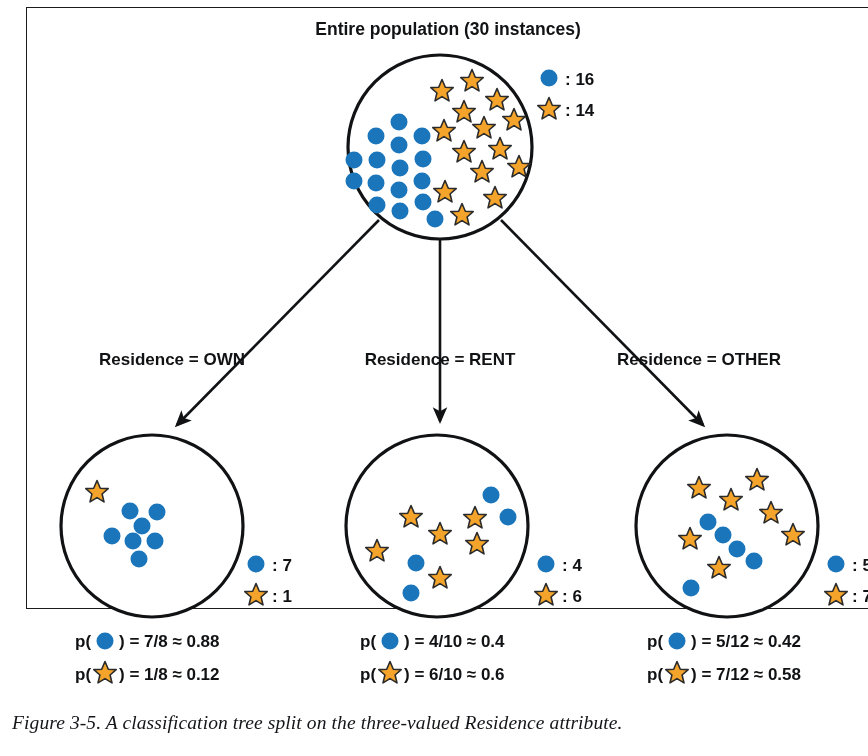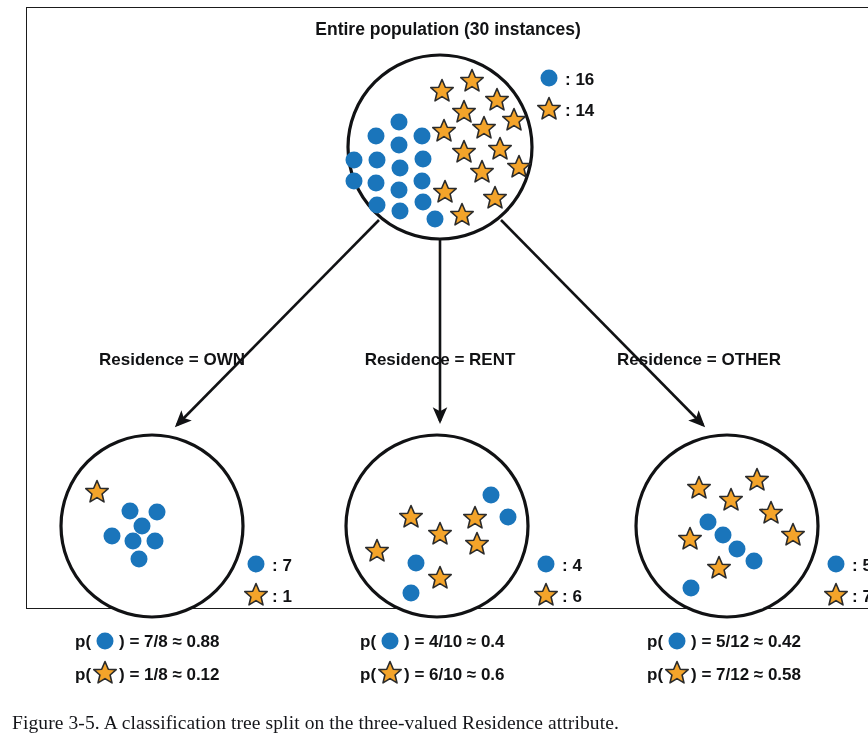--- a/index.html
+++ b/index.html
@@ -29,20 +29,21 @@
     position: absolute;
     left: 0;
     top: 0;
   }
   #caption {
     position: absolute;
     left: 12px;
     top: 712px;
     width: 840px;
     font-family: "Liberation Serif", serif;
+    font-style: italic;
     font-size: 19.5px;
     color: #15161a;
     letter-spacing: 0.1px;
   }
   .node-title {
     font-family: "Liberation Sans", sans-serif;
     font-weight: bold;
     font-size: 17.5px;
     fill: #111214;
   }

